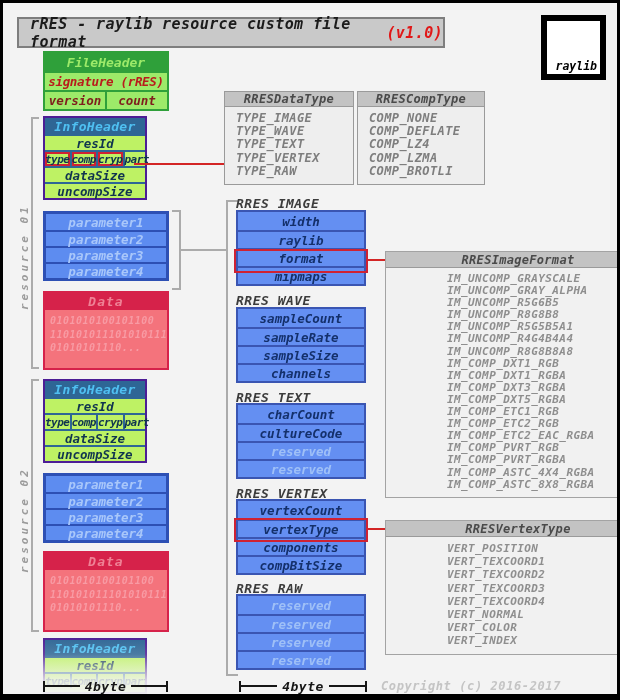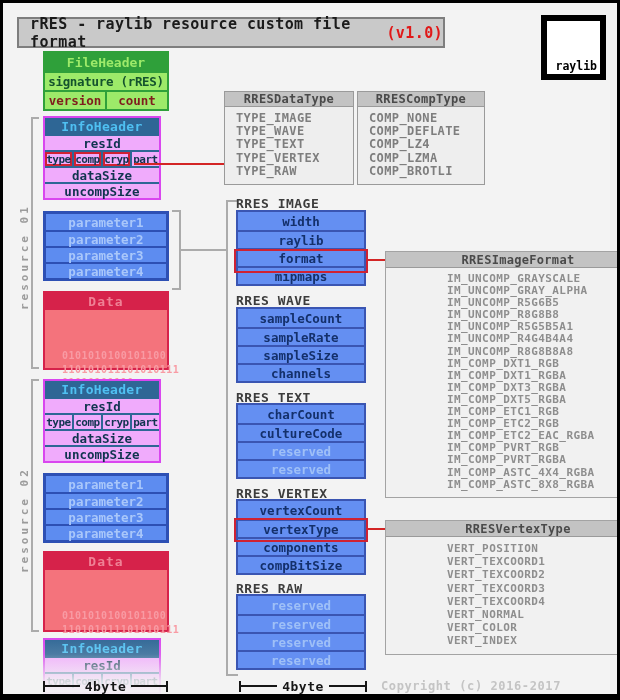--- a/index.html
+++ b/index.html
@@ -2,20 +2,21 @@
 <html><head>
 <meta charset="utf-8">
 <style>
   * { margin:0; padding:0; box-sizing:border-box; }
   html,body { background:#ffffff; }
   body { font-family:"DejaVu Sans Mono", monospace; }
   .canvas {
     position:relative; width:620px; height:700px;
     background:#f3f3f3; border:3px solid #000; border-bottom-width:6px;
     overflow:hidden;
+    font-style:italic;
   }
   .abs { position:absolute; }
 
   
   .titlebar {
     left:14px; top:14px; width:428px; height:31px;
     background:#c9c9c9; border:2px solid #7e7e7e;
     display:flex; align-items:center; gap:7px; padding-left:11px;
     font-size:15px; font-weight:bold; color:#1b1b1b; letter-spacing:0.4px;
   }
@@ -24,57 +25,57 @@
   
   .logo {
     left:538px; top:12px; width:65px; height:65px;
     background:#ffffff; border:6px solid #000;
   }
   .logo span { position:absolute; right:3px; bottom:1px; font-size:11.5px; font-weight:bold; color:#000; }
 
   
   .fileheader { left:40px; top:48px; width:126px; border:2px solid #2fa03a; background:#9dea69; font-weight:bold; }
   .fh-head { height:18px; background:#2fa03a; color:#9dea69; font-size:13px; display:flex; align-items:center; justify-content:center; }
-  .fh-row  { height:19px; border-top:2px solid #2fa03a; color:#14532d; font-size:12.5px; display:flex; align-items:center; justify-content:center; letter-spacing:-0.3px; }
+  .fh-row  { height:19px; border-top:2px solid #2fa03a; color:#b91c1c; font-size:12.5px; display:flex; align-items:center; justify-content:center; letter-spacing:-0.3px; }
   .fh-split { display:flex; border-top:2px solid #2fa03a; height:19px; }
   .fh-cell { flex:1; color:#7f1d1d; font-size:12.5px; display:flex; align-items:center; justify-content:center; }
   .fh-cell + .fh-cell { border-left:2px solid #2fa03a; }
 
   
   .tables { left:221px; top:88px; display:flex; gap:3px; }
   .ttable { border:1px solid #9a9a9a; background:#eeeeee; }
   .ttable.w1 { width:130px; } .ttable.w2 { width:128px; } .ttable.w3 { width:128px; }
   .ttable-head { height:15px; background:#c3c3c3; border-bottom:1px solid #9a9a9a; color:#4a4a4a;
     font-size:12px; font-weight:bold; display:flex; align-items:center; justify-content:center; letter-spacing:0.3px; }
   .ttable-body { padding:5px 0 6px 11px; }
   .ttable-body .list-item { font-size:12px; font-weight:bold; color:#7e7e7e; line-height:13.2px; letter-spacing:0.4px; white-space:nowrap; }
 
   
-  .ih { width:118px; left:40px; border:2px solid #d946ef; background:#f0abfc; font-weight:bold; }
+  .ih { width:104px; left:40px; border:2px solid #4c1d95; background:#bef264; font-weight:bold; }
   .ih-head { height:16px; background:#2e6695; color:#4fc0f2; font-size:13px; display:flex; align-items:center; justify-content:center; letter-spacing:0.3px; }
   .ih-row  { height:16px; border-top:2px solid #2e6695; color:#10344f; font-size:12.5px; display:flex; align-items:center; justify-content:center; }
   .ih-flags { display:flex; border-top:2px solid #2e6695; height:16px; }
   .ih-flag { flex:1; color:#10344f; font-size:11px; font-weight:bold; display:flex; align-items:center; justify-content:center; letter-spacing:-0.5px; }
   .ih-flag + .ih-flag { border-left:2px solid #2e6695; }
   .ih-flag.red { box-shadow: inset 0 0 0 2px #cf2233; }
   .ih1 { top:113px; } .ih2 { top:376px; }
   .ih3 { top:635px; height:56px; overflow:hidden; }
   .ih3-fade { left:36px; top:632px; width:134px; height:64px; pointer-events:none;
     background:linear-gradient(180deg, rgba(243,243,243,0) 0%, rgba(243,243,243,0.15) 30%, rgba(243,243,243,0.85) 72%, #f3f3f3 100%); }
 
   
   .params { left:40px; width:126px; border:3px solid #2d50b4; background:#5d8cf0; }
   .param-row { height:16px; color:#a9c7fa; font-size:12.5px; font-weight:bold; display:flex; align-items:center; justify-content:center; }
   .param-row + .param-row { border-top:2px solid #2d50b4; }
   .params1 { top:208px; } .params2 { top:470px; }
 
   
   .datablock { left:40px; width:126px; border:2px solid #d6224a; background:#f4737c; }
   .db-head { height:17px; background:#d6224a; color:#ef8195; font-size:13px; font-weight:bold; display:flex; align-items:center; justify-content:center; letter-spacing:1px; }
-  .db-body { padding:4px 0 0 17px;margin-top:35px; }
+  .db-body { padding:4px 0 0 5px; }
   .db-line { color:#f89ba4; font-size:10px; font-weight:bold; line-height:13.5px; letter-spacing:0.5px; white-space:nowrap; }
   .data1 { top:288px; height:79px; } .data2 { top:548px; height:81px; }
 
   
   .bracket { border:2px solid #ababab; }
   .br-left { border-right:none; }
   .br-right { border-left:none; }
   .res-br1 { left:28px; top:114px; width:8px; height:252px; }
   .res-br2 { left:28px; top:376px; width:8px; height:253px; }
   .res-label { left:15px; width:15px; writing-mode:vertical-rl; transform:rotate(180deg);

